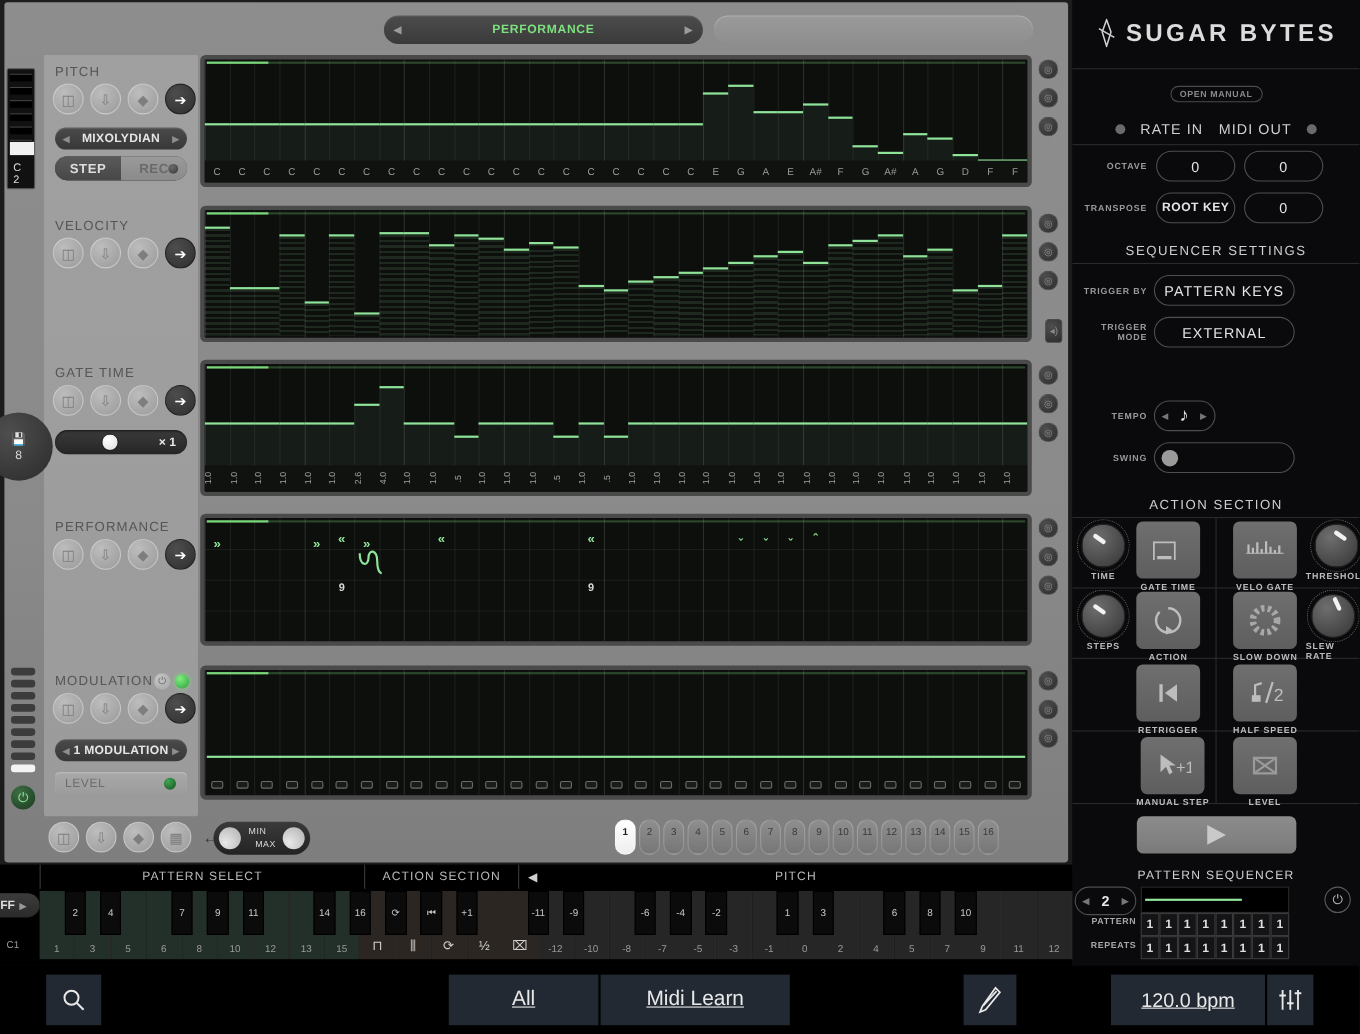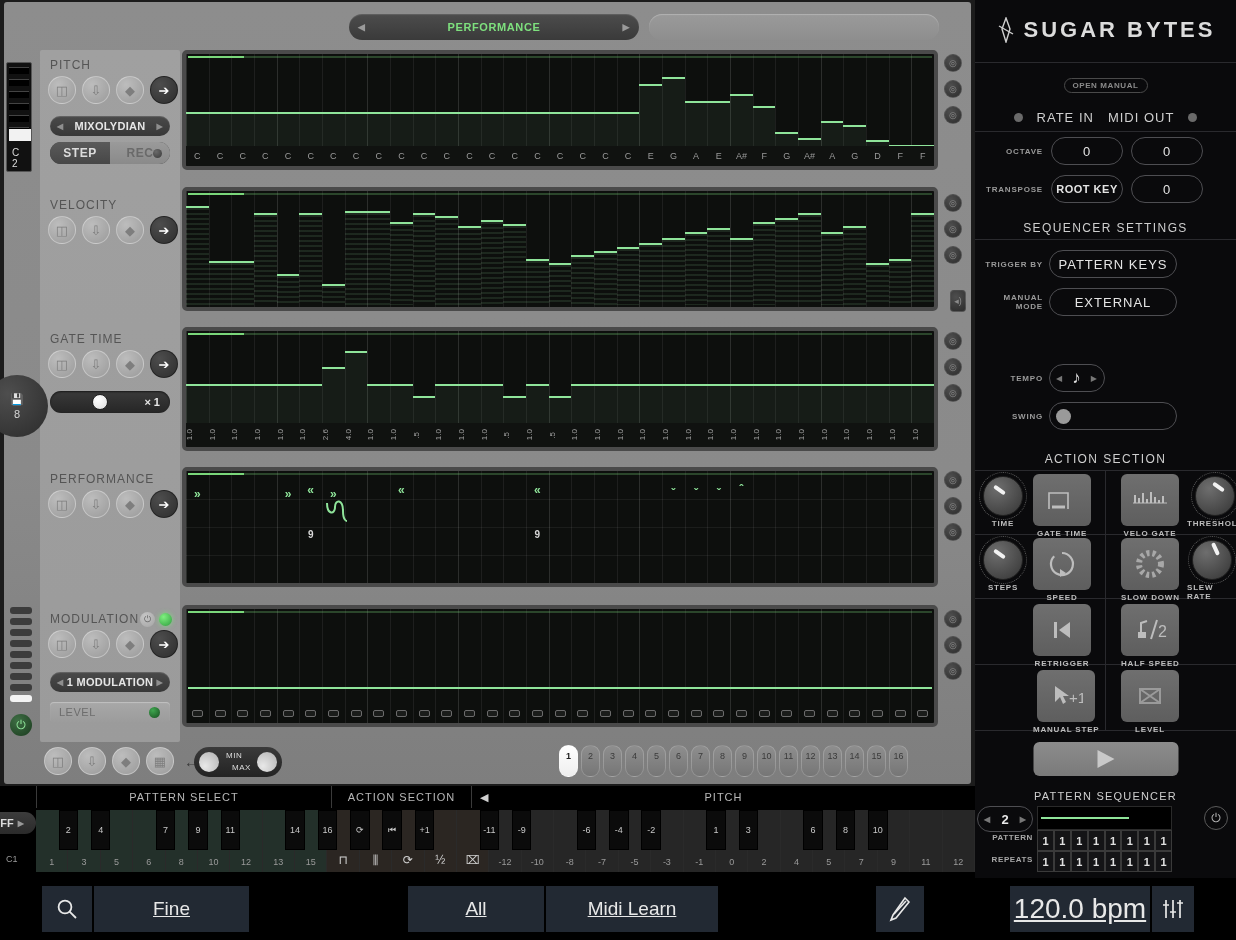--- a/index.html
+++ b/index.html
@@ -1039,21 +1039,21 @@
     </div>
 
     <div class="sec-hdr" style="top:221px">SEQUENCER SETTINGS</div>
     <div class="hr" style="top:239px"></div>
 
     <div class="lblrow" style="left:6px;top:250px;width:250px">
       <span class="rlab" style="width:62px">TRIGGER BY</span>
       <span class="rpill" style="width:128px;margin-left:6px">PATTERN KEYS</span>
     </div>
     <div class="lblrow" style="left:6px;top:288px;width:250px">
-      <span class="rlab" style="width:62px">MANUAL MODE</span>
+      <span class="rlab" style="width:62px">TRIGGER MODE</span>
       <span class="rpill" style="width:128px;margin-left:6px">EXTERNAL</span>
     </div>
     <div class="lblrow" style="left:6px;top:364px;width:250px">
       <span class="rlab" style="width:62px">TEMPO</span>
       <span class="rpill" style="width:56px;margin-left:6px;font-size:17px">
         <span class="ca" style="left:6px">◀</span>
         <span>♪</span>
         <span class="ca" style="right:6px">▶</span>
       </span>
     </div>
@@ -1114,21 +1114,21 @@
         </div>
       <div class="cap">STEPS</div>
     </div>
     <div class="acell" style="left:58px;top:538px">
       <div class="padbtn">
         <svg width="30" height="30" viewBox="0 0 30 30">
             <path d="M15 4 a11 11 0 1 1 -7.8 3.2" fill="none" stroke="#bdbdbd" stroke-width="2.2"></path>
             <path d="M15 0 L15 8 L9 4 Z" fill="#bdbdbd" transform="translate(2,20) rotate(180 13 4)"></path>
           </svg>
       </div>
-      <div class="cap">SPEED</div>
+      <div class="cap">ACTION</div>
     </div>
     <div class="acell" style="left:146px;top:538px">
       <div class="padbtn">
         <svg width="32" height="32" viewBox="0 0 32 32">
             <circle cx="16" cy="16" r="11" fill="none" stroke="#a8a8a8" stroke-width="6" stroke-dasharray="3 3"></circle>
           </svg>
       </div>
       <div class="cap">SLOW DOWN</div>
     </div>
     <div class="acell" style="left:212px;top:540px">
@@ -1221,37 +1221,34 @@
     <div class="psq-pwr">⏻</div>
   </div>
 
   <div class="toolbar">
     <div class="tbtn" style="left:42px;width:50px">
       <svg width="22" height="22" viewBox="0 0 22 22">
         <circle cx="9" cy="9" r="6.4" fill="none" stroke="#e8e8e8" stroke-width="1.8"></circle>
         <path d="M13.6 13.6 L20 20" stroke="#e8e8e8" stroke-width="1.8"></path>
         </svg>
     </div>
-    <div class="tbtn" style="left:94px;width:155px">
-      <span class="u">Fine</span>
-    </div>
     <div class="tbtn" style="left:408px;width:136px">
       <span class="u">All</span>
     </div>
     <div class="tbtn" style="left:546px;width:172px">
       <span class="u">Midi Learn</span>
     </div>
     <div class="tbtn" style="left:876px;width:48px">
       <svg width="22" height="26" viewBox="0 0 22 26">
         <path d="M16 2 L20 6 L7 22 L2 24 L4 19 Z" fill="none" stroke="#e8e8e8" stroke-width="1.6"></path>
         <path d="M5 18 L17 5" stroke="#e8e8e8" stroke-width="1.6"></path>
         </svg>
     </div>
     <div class="tbtn" style="left:1010px;width:140px">
-      <span class="u" style="font-size:28px">120.0 bpm</span>
+      <span class="u" style="font-size:18px">120.0 bpm</span>
     </div>
     <div class="tbtn" style="left:1152px;width:42px">
       <svg width="22" height="22" viewBox="0 0 22 22">
         <g stroke="#e8e8e8" stroke-width="1.7">
         <path d="M4 2 V20 M11 2 V20 M18 2 V20"></path>
         <path d="M1 7 H7 M8 14 H14 M15 5 H21"></path>
           </g>
         </svg>
     </div>
   </div>

